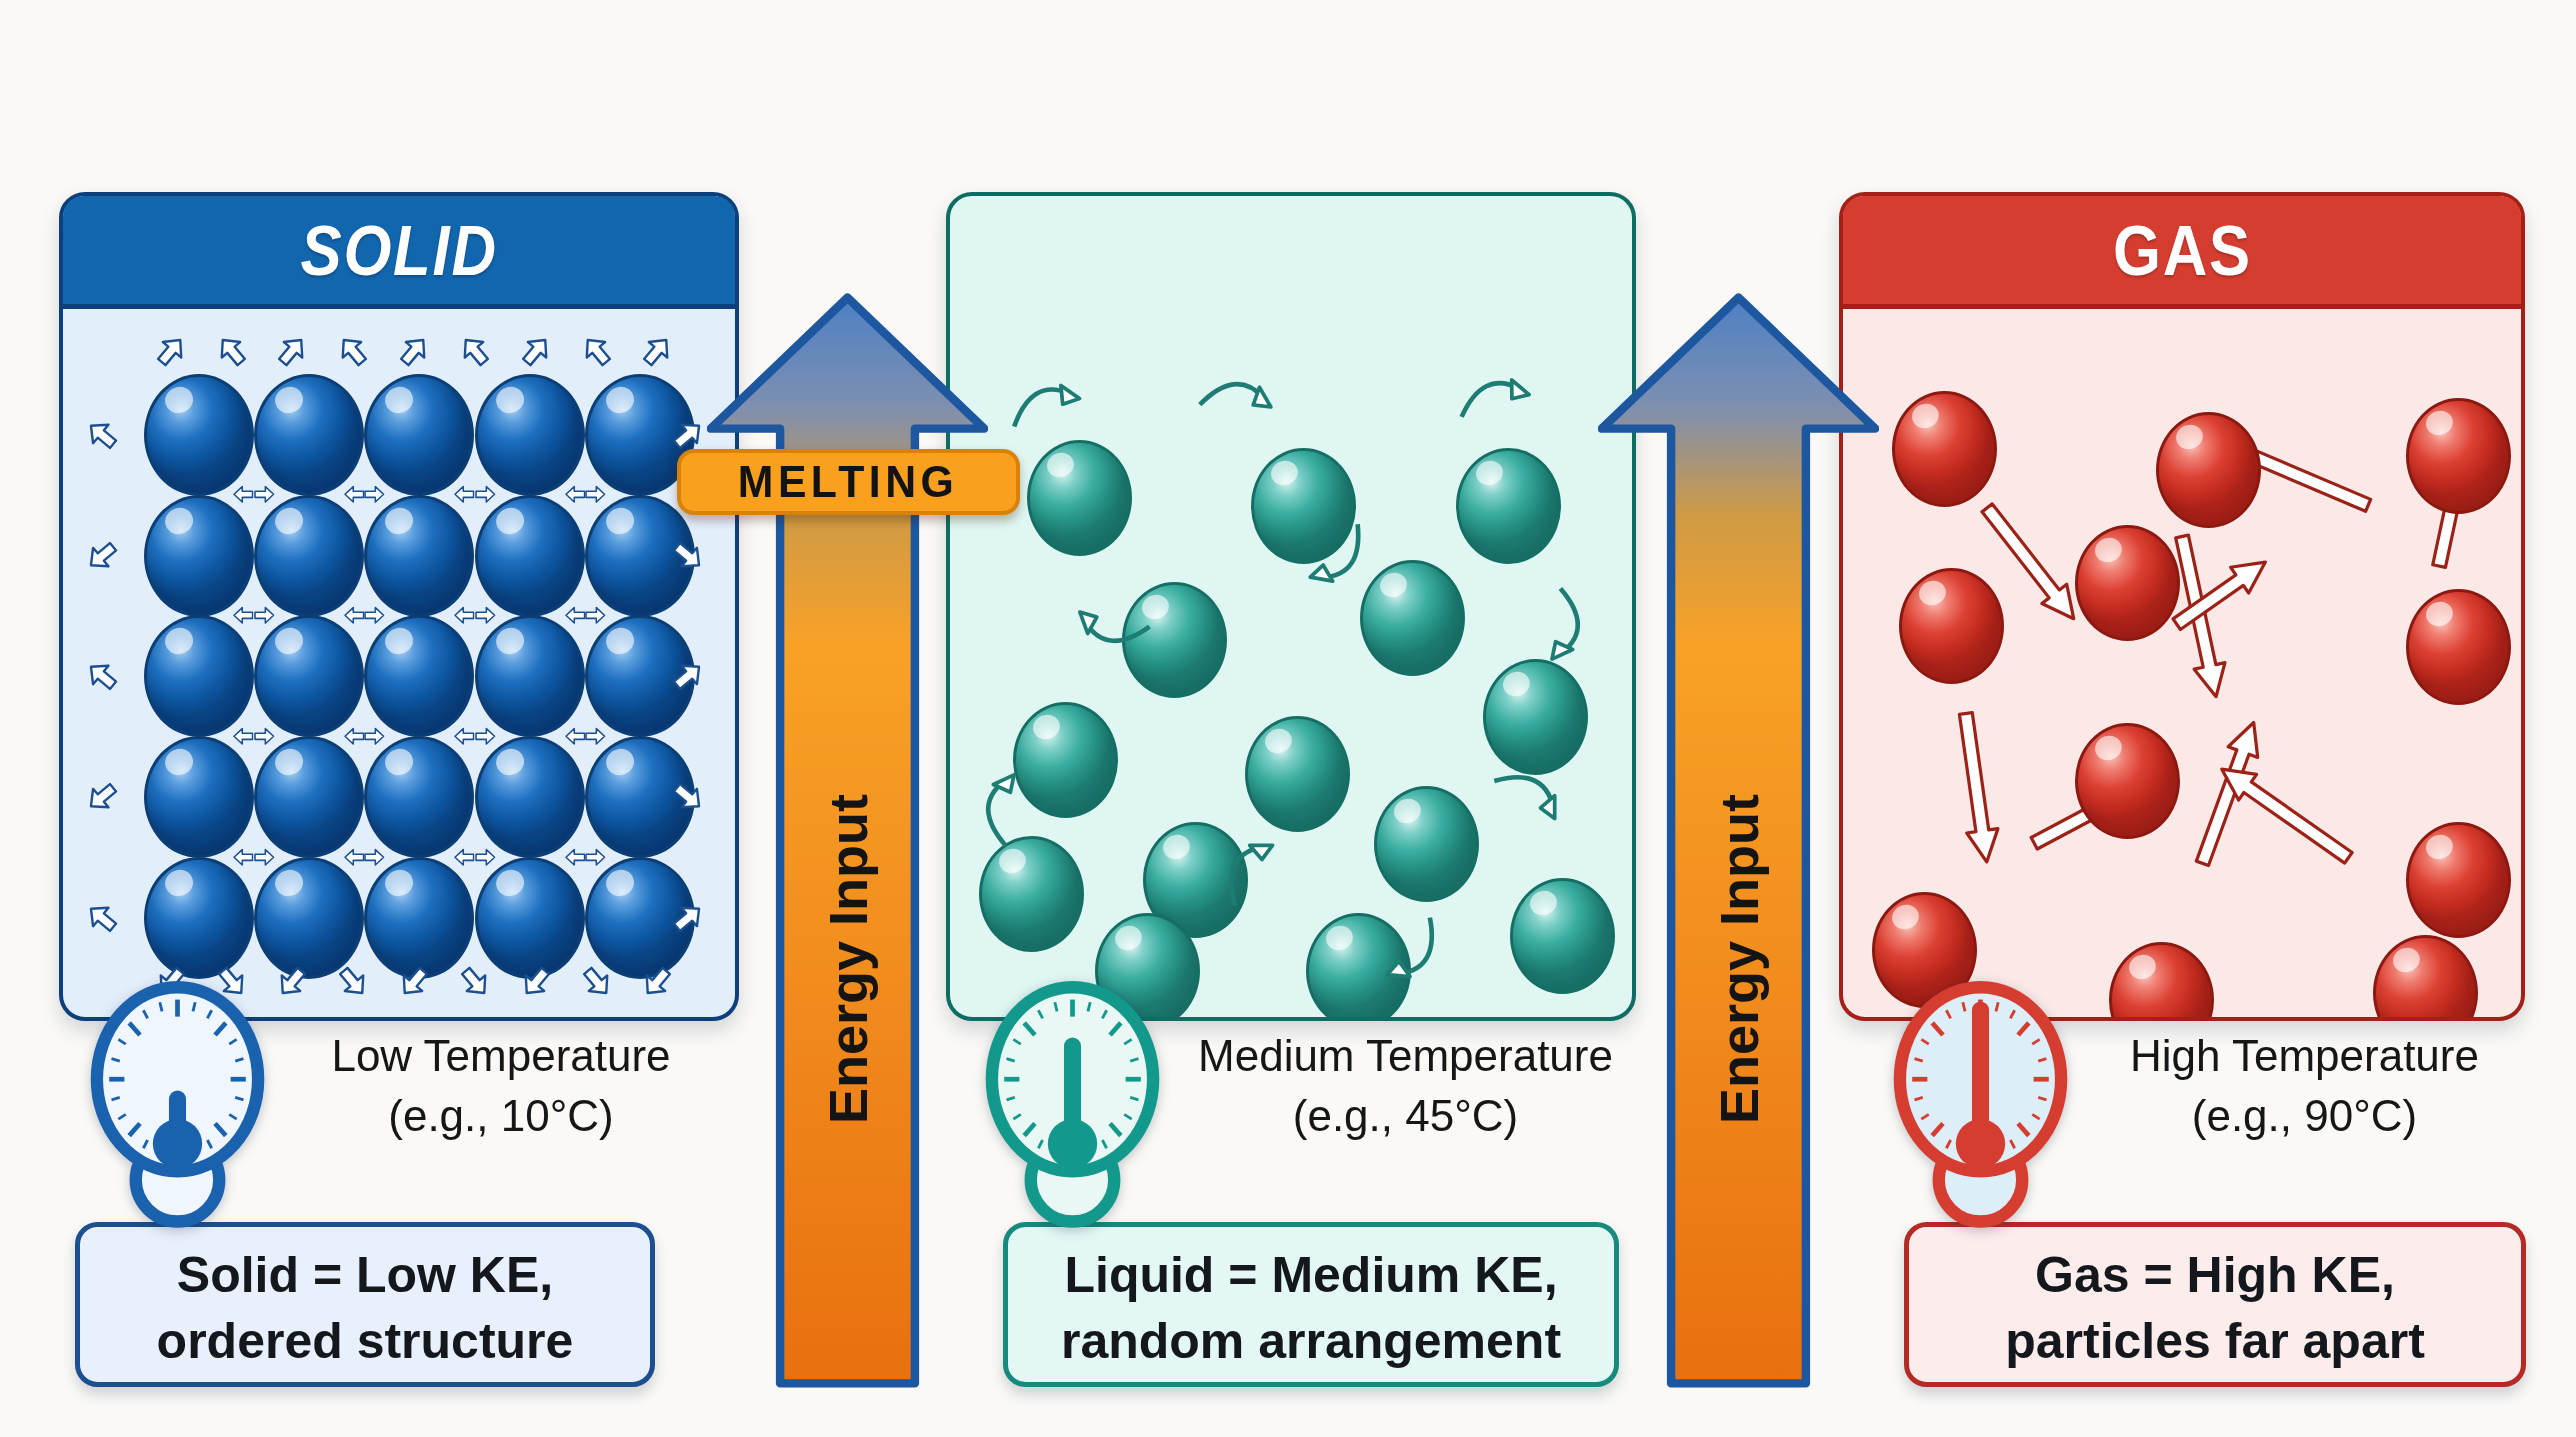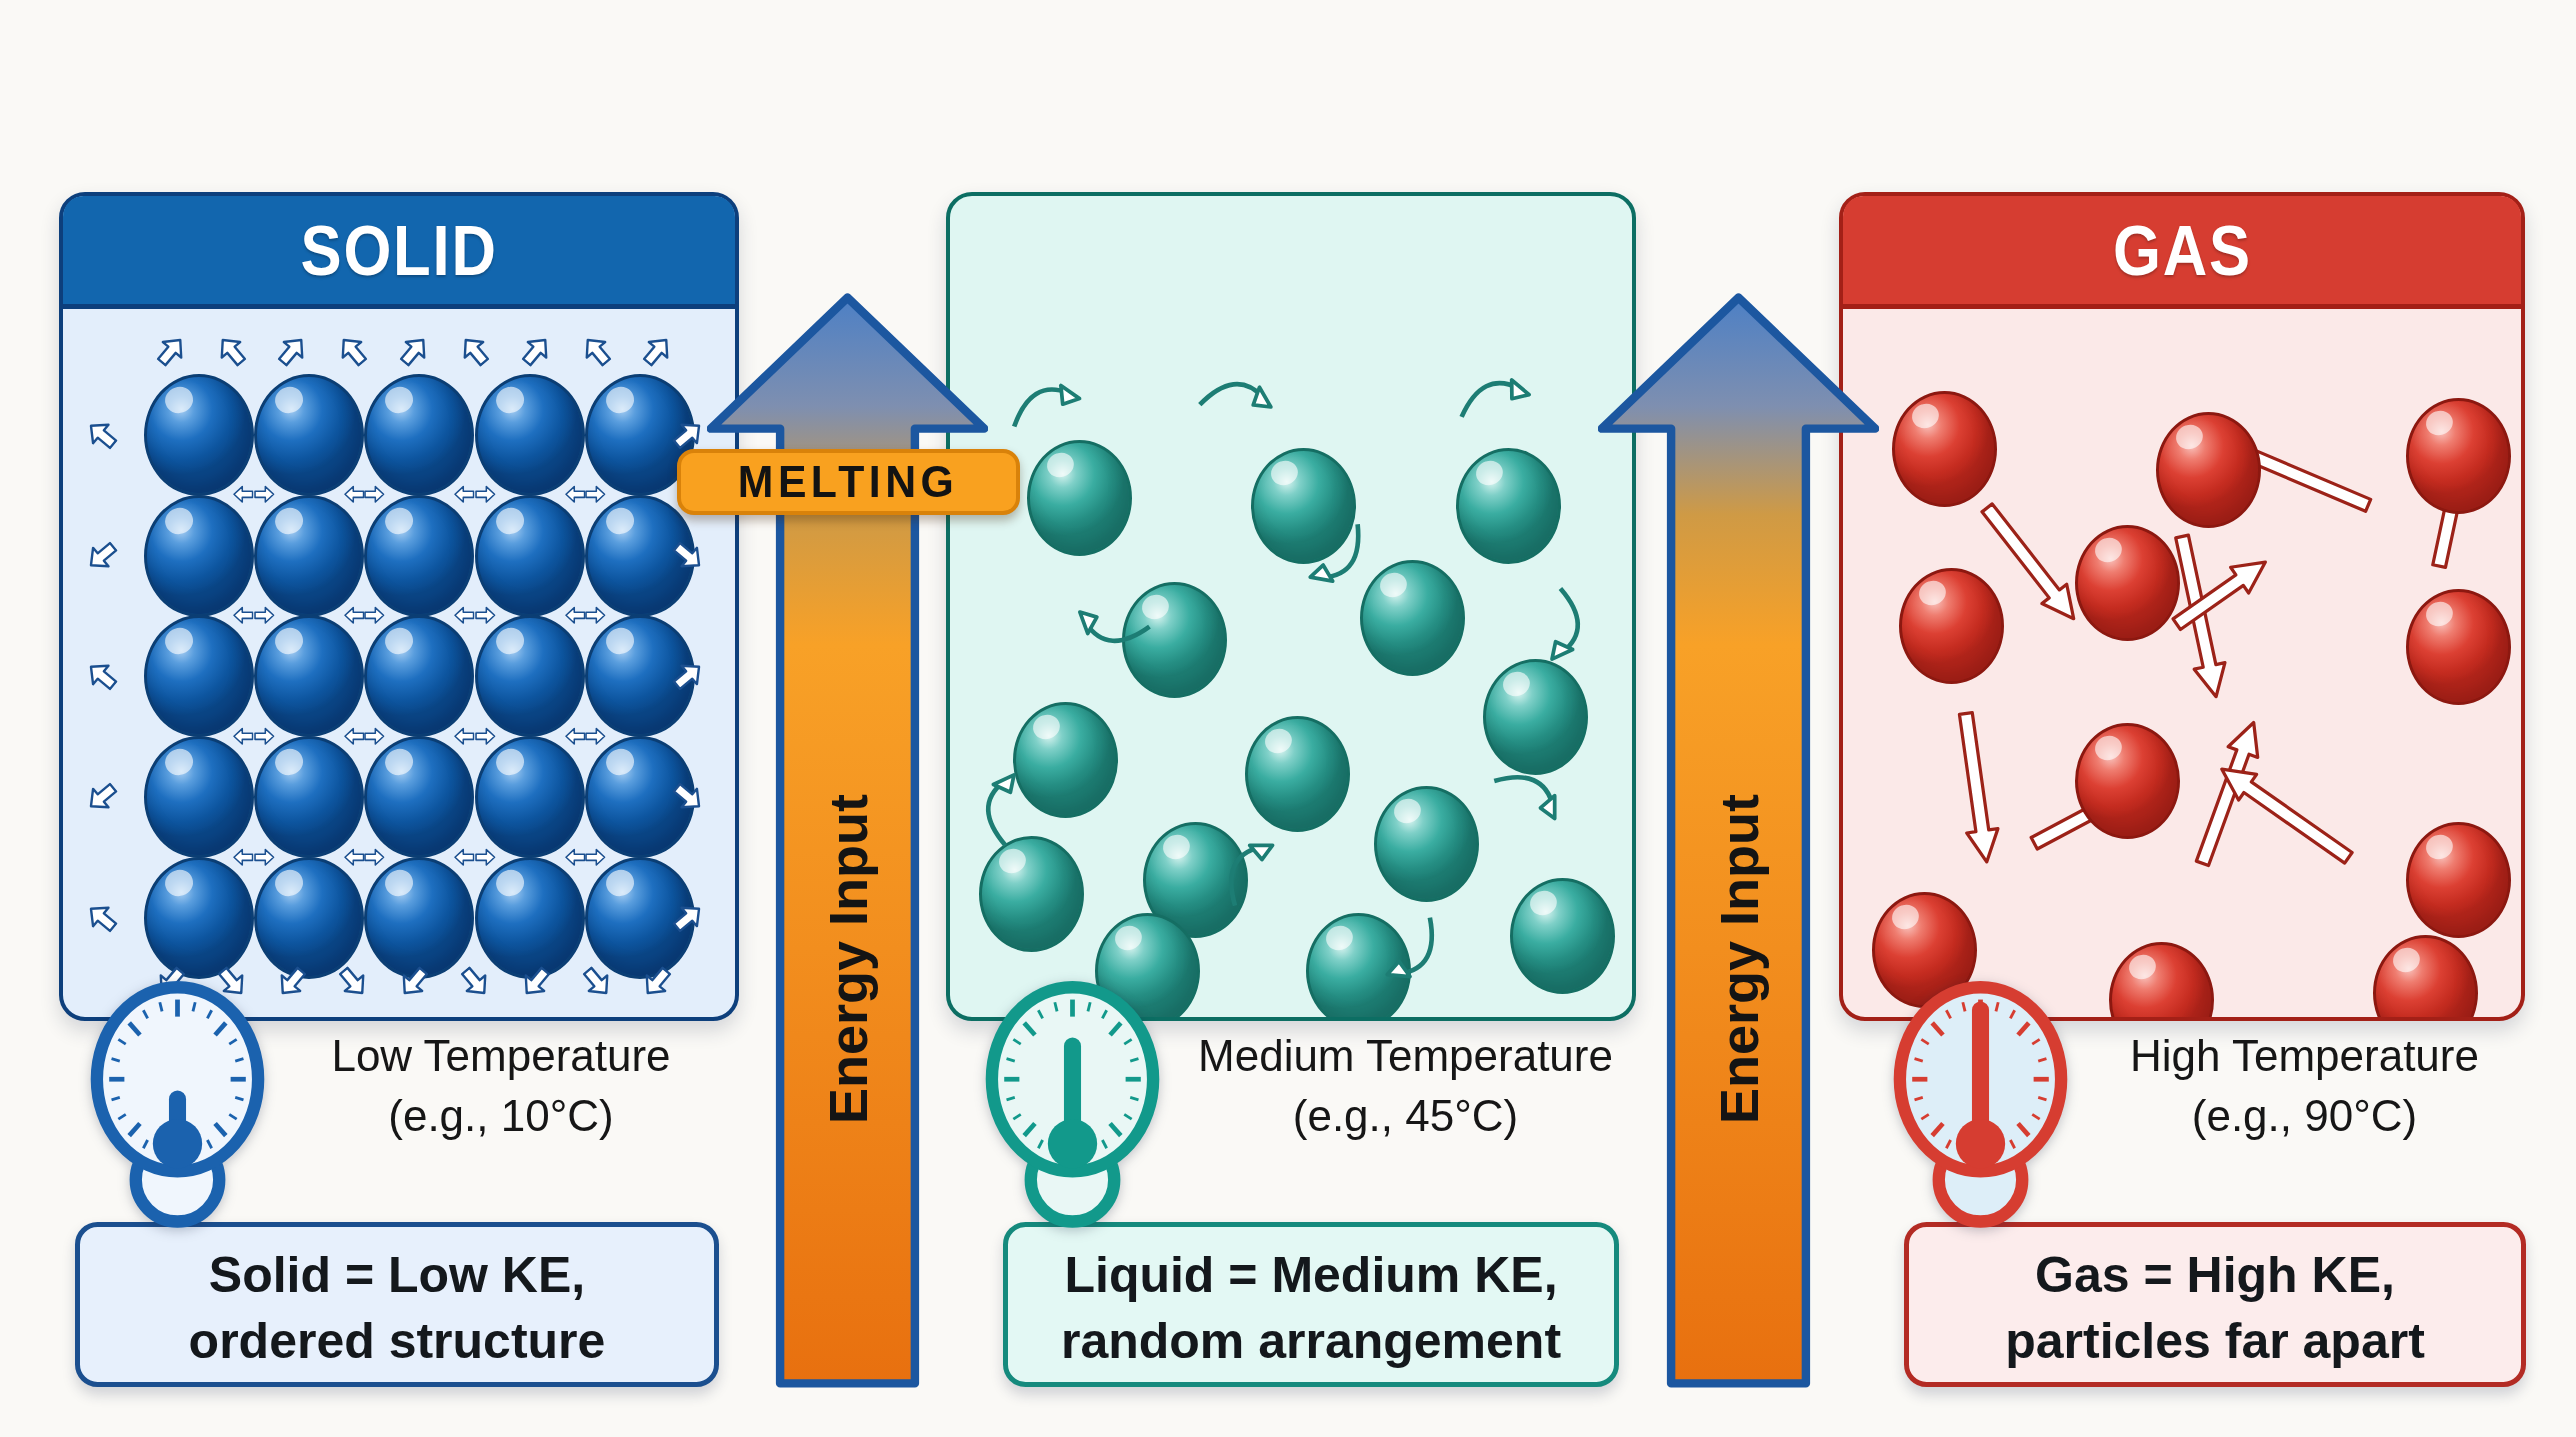--- a/index.html
+++ b/index.html
@@ -12,21 +12,21 @@
     color:var(--title_color,#151515);transform:scale(.80,1.08);transform-origin:center top;}
 
   
   .panel{position:absolute;top:192px;height:829px;border-radius:26px;box-sizing:border-box;
     box-shadow:0 9.4px 19px rgba(25,40,70,.16);}
   .panel.solid {left:59px;  width:680px;border:4.7px solid var(--solid-border);  background:var(--solid-body);}
   .panel.liquid{left:946px;width:690px;border:4.7px solid var(--liquid-border); background:var(--liquid-body);}
   .panel.gas   {left:1839px;width:686px;border:4.7px solid var(--gas-border);    background:var(--gas-body);}
   .panel-header{position:absolute;left:0;right:0;top:0;height:113px;border-radius:20.6px 20.6px 0 0;
     display:flex;align-items:center;justify-content:center;box-sizing:border-box;}
-  .panel.solid  .panel-header{background:var(--solid-header); border-bottom:5.6px solid var(--solid-border);}
+  .panel.solid  .panel-header{background:var(--solid-header); border-bottom:5.6px solid var(--solid-border);font-style:italic;}
   .panel.liquid .panel-header{background:var(--liquid-header);border-bottom:5.6px solid var(--liquid-border);}
   .panel.gas    .panel-header{background:var(--gas-header);   border-bottom:5.6px solid var(--gas-border);justify-content:center;}
   .panel-header span{display:inline-block;font-size:67px;font-weight:800;color:#fff;letter-spacing:1.9px;
     transform:scale(.92,1.05);text-shadow:0 1.9px 2.8px rgba(0,0,0,.25);}
   .panel-body{position:absolute;left:0;right:0;top:119px;bottom:0;overflow:hidden;border-radius:0 0 20.6px 20.6px;}
 
   
   .sphere{position:absolute;border-radius:50%;box-sizing:border-box;}
   .sphere::before{content:"";position:absolute;left:17%;top:9%;width:27%;height:22%;
     background:rgba(255,255,255,.6);border-radius:50%;transform:rotate(-18deg);}
@@ -58,21 +58,21 @@
 
   
   .temp-text{position:absolute;top:1026px;text-align:center;color:#161616;}
   .temp-text .l1,.temp-text .l2{font-size:44px;font-weight:400;line-height:60px;}
   #temp-solid{left:281px;width:440px;} #temp-liquid{left:1181px;width:449px;} #temp-gas{left:2089px;width:431px;}
 
   
   .info-box{position:absolute;top:1222px;height:165px;border-radius:22.5px;box-sizing:border-box;text-align:center;
     padding-top:15px;box-shadow:0 7.5px 13px rgba(25,40,70,.18);}
   .info-box div{font-size:50px;font-weight:700;line-height:66px;color:#14181c;}
-  #info-solid {left:75px;  width:644px;border:5.6px solid var(--solid-box_border); background:var(--solid-box_bg);}
+  #info-solid {left:75px;  width:580px;border:5.6px solid var(--solid-box_border); background:var(--solid-box_bg);}
   #info-liquid{left:1003px;width:616px;border:5.6px solid var(--liquid-box_border);background:var(--liquid-box_bg);}
   #info-gas   {left:1904px;width:622px;border:5.6px solid var(--gas-box_border);   background:var(--gas-box_bg);}
 </style>
 </head>
 <body>
 
 <div id="stage">
 
 
   <section class="panel solid">

